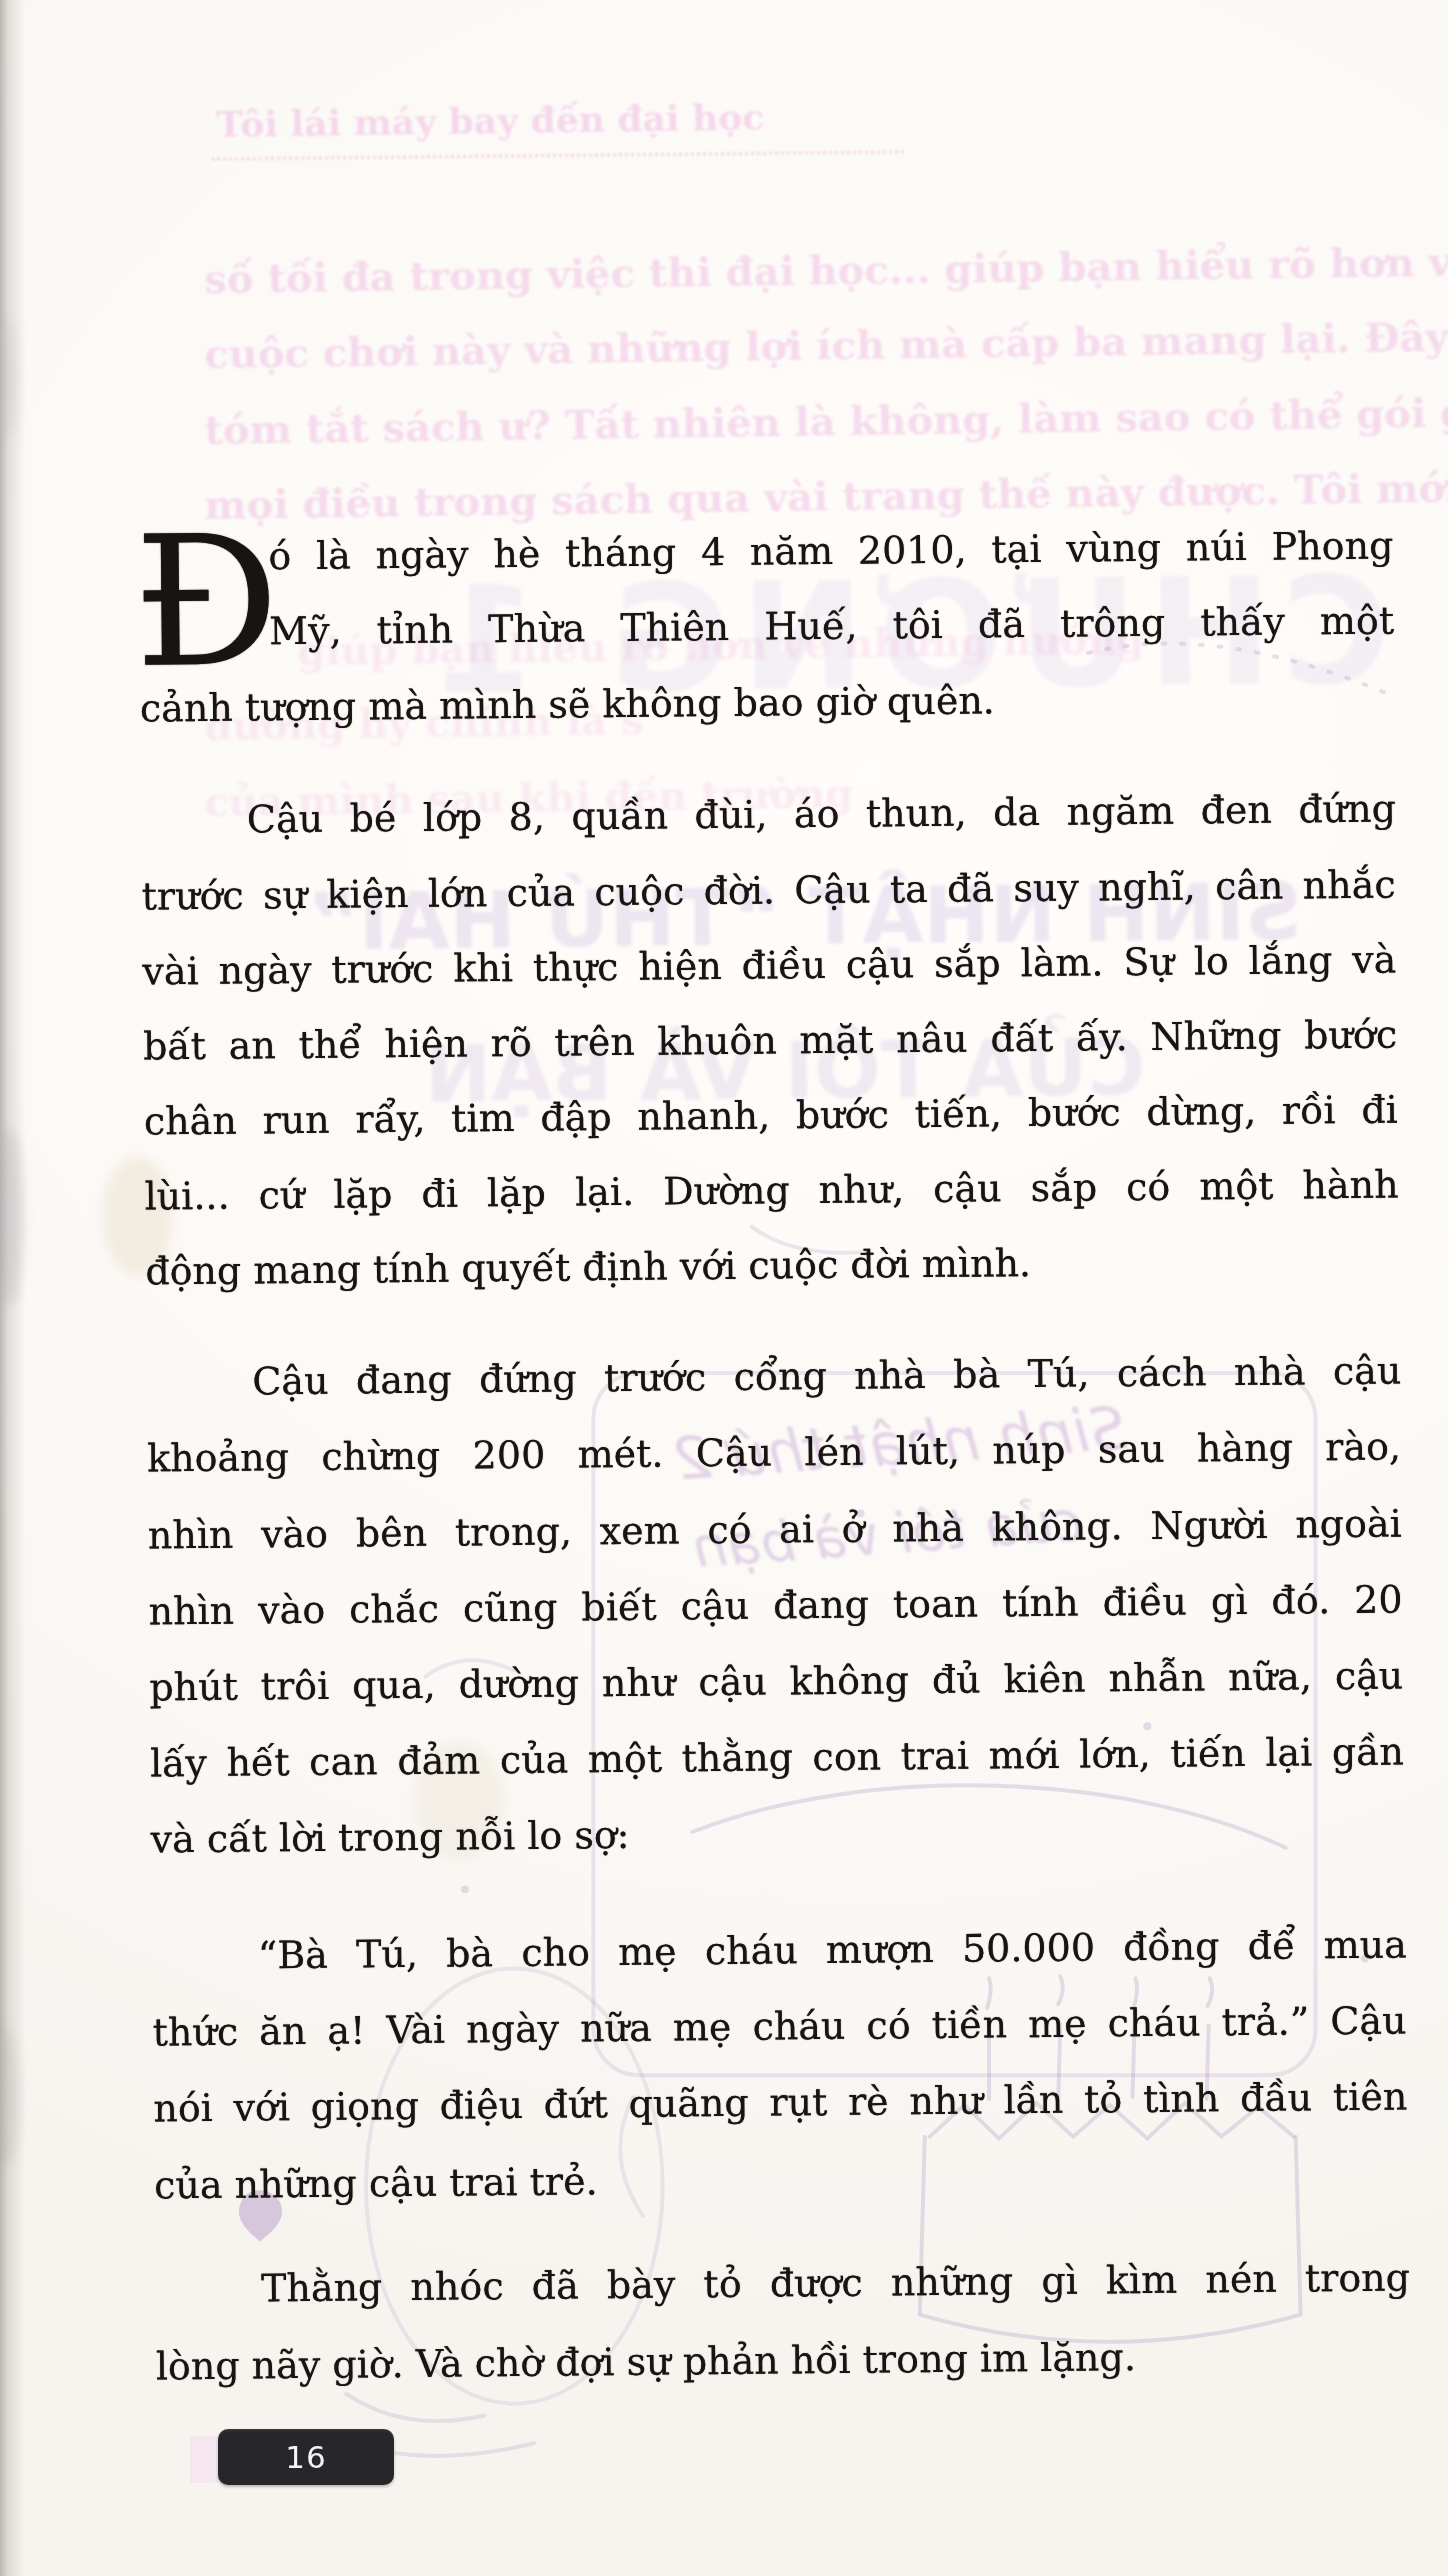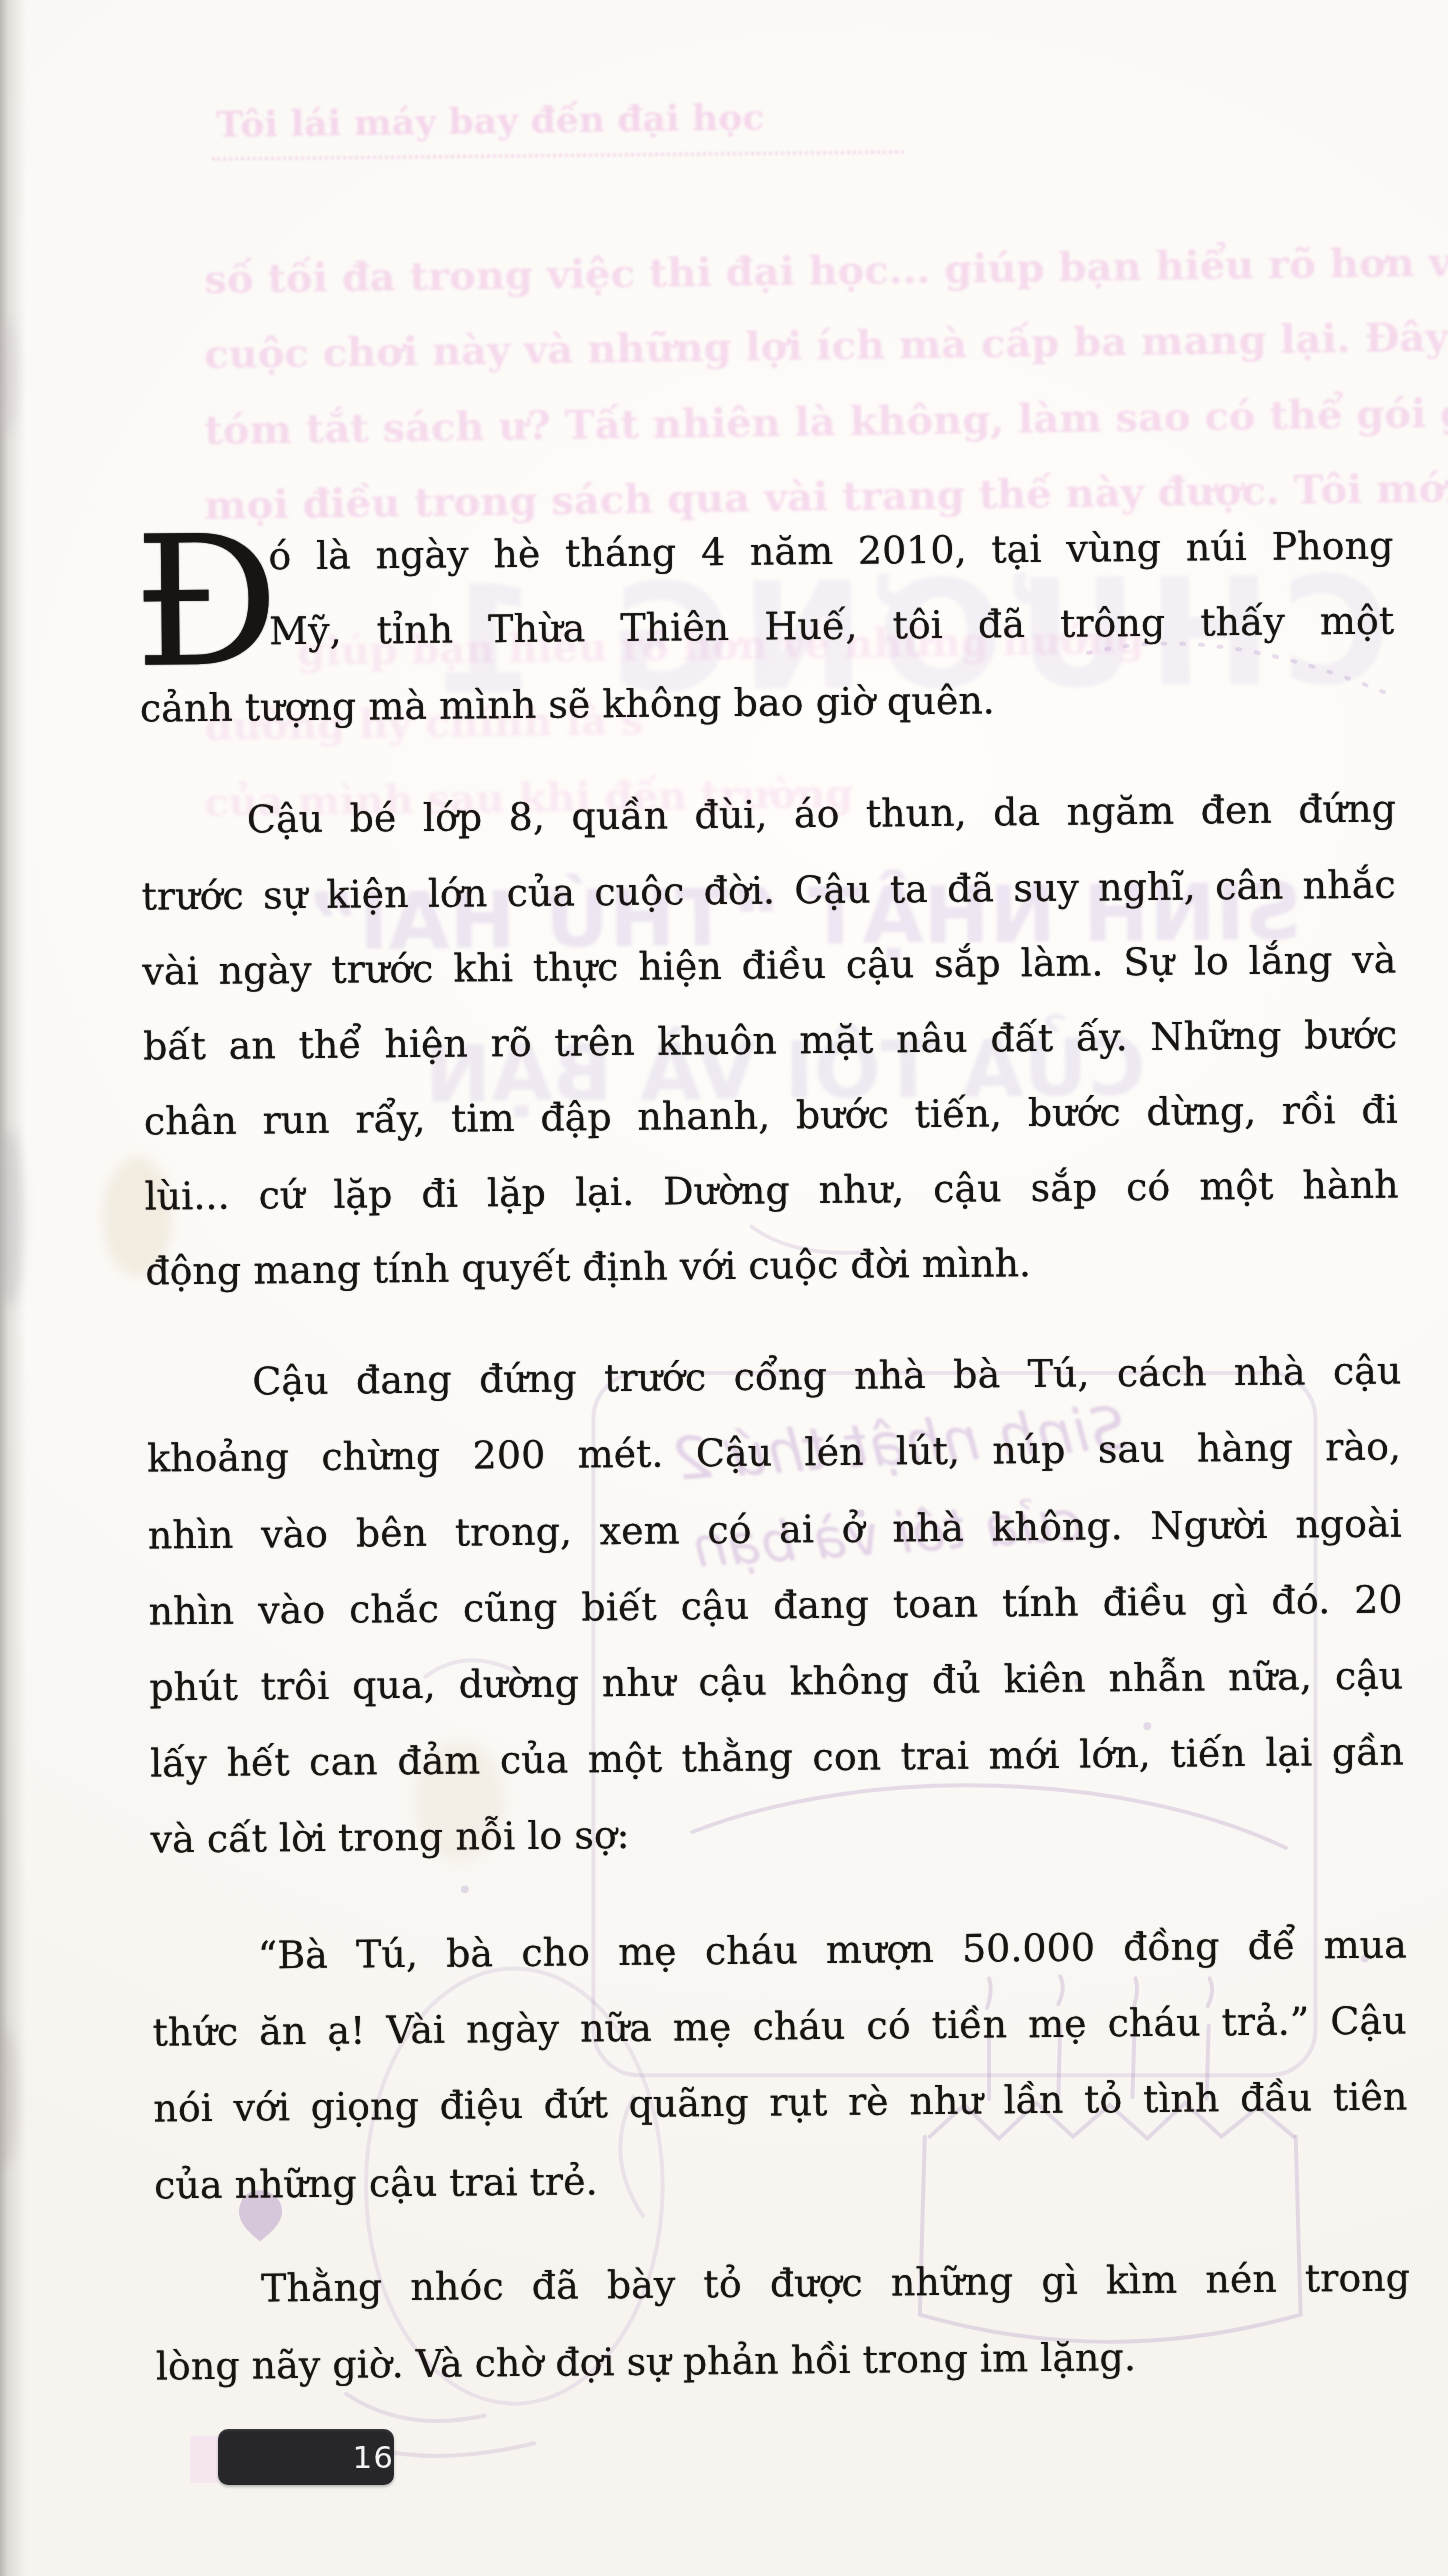--- a/index.html
+++ b/index.html
@@ -68,21 +68,21 @@
   .p1a{left:273px;width:1125px;}
   
   .ind{left:249px;width:1149px;}
 
   
   .badge-strip{position:absolute;z-index:4;left:190px;top:2436px;width:28px;height:47px;
     background:#f4e3ef;opacity:0.85;}
   .badge{position:absolute;z-index:6;left:218px;top:2429px;width:176px;height:56px;
     background:#27262a;border-radius:10px;
     box-shadow:0 2px 3px rgba(0,0,0,0.25), inset 0 2px 2px rgba(255,255,255,0.08);
-    display:flex;align-items:center;justify-content:flex-end;}
+    display:flex;align-items:center;justify-content:center;}
   .badge span{font-family:"DejaVu Sans", sans-serif;font-size:31px;color:#f4f4f4;
     letter-spacing:1px;}
 </style>
 </head>
 <body>
 
 <div class="page">
 
   <div class="edge-left"></div>
   <div class="edge-left2"></div>

